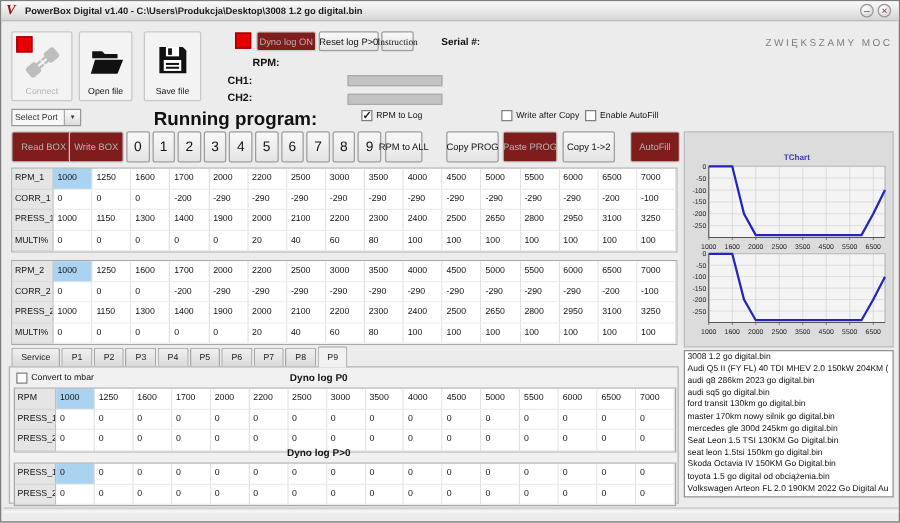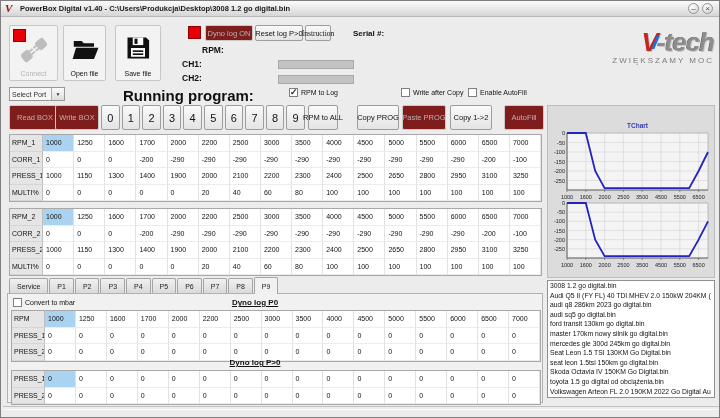--- a/index.html
+++ b/index.html
@@ -46,21 +46,21 @@
   .dtable{position:absolute;display:grid;grid-template-columns:33px repeat(16,1fr);grid-auto-rows:16.5px;background:#fff;border:1px solid #a8a8a8;}
   .dtable .th{background:#e5e5e5;border-right:1px solid #bfbfbf;border-bottom:1px solid #d6d6d6;font-size:7px;display:flex;align-items:center;padding-left:2px;color:#111;overflow:hidden;}
   .dtable .td{border-right:1px solid #e2e2e2;border-bottom:1px solid #ececec;font-size:7px;display:flex;align-items:center;padding-left:3px;background:#fff;color:#111;}
   .dtable .td.hl{background:#a9d3f0;}
 
   
   .tabbar{position:absolute;left:8px;top:277px;height:16px;display:flex;z-index:3;}
   .tab{padding:0 7px;height:15px;line-height:15px;font-size:7px;color:#222;background:linear-gradient(#f0f0f0,#dadada);border:1px solid #a5a5a5;border-bottom:none;border-radius:2px 2px 0 0;margin-right:1px;box-sizing:border-box;}
   .tab.active{background:#f1f1f1;height:17px;position:relative;top:-1px;line-height:17px;z-index:4;}
   .tabpanel{position:absolute;left:6px;top:292px;width:536px;height:110px;background:#f1f1f1;border:1px solid #b2b2b2;box-sizing:border-box;}
-  .dynotitle{position:absolute;width:496px;left:6px;text-align:center;font-size:8px;font-weight:bold;color:#111;text-decoration:underline;}
+  .dynotitle{position:absolute;width:496px;left:6px;text-align:center;font-size:8px;font-weight:bold;color:#111;}
 
   
   .chartpanel{position:absolute;left:546px;top:104px;width:168px;height:173px;background:#dcdcdc;border:1px solid #bdbdbd;box-sizing:border-box;}
   .chartbox{position:absolute;}
   .filelist{position:absolute;left:546px;top:279px;width:168px;height:118px;background:#fff;border:1px solid #8f8f8f;box-sizing:border-box;overflow:hidden;}
   .fitem{font-size:6.8px;line-height:9.6px;padding-left:2px;white-space:nowrap;color:#111;}
 
   
   .brand{position:absolute;left:585px;top:28px;width:128px;text-align:right;}
   .brand-text{font:italic 900 26px "Liberation Sans",sans-serif;letter-spacing:-1px;line-height:26px;}
@@ -130,21 +130,20 @@
   <div class="btn sm" style="left:304px;width:26px;font-family:Liberation Serif, serif;">Instruction</div>
   <span class="lbl" style="left:352px;top:28px;font-size:8px;">Serial #:</span>
 
   <span class="lbl" style="left:181px;top:44px;padding-left:20px;">RPM:</span>
   <span class="lbl" style="left:181px;top:58px;">CH1:</span>
   <span class="chbar" style="left:277px;top:59px;"></span>
   <span class="lbl" style="left:181px;top:72px;">CH2:</span>
   <span class="chbar" style="left:277px;top:74px;"></span>
 
   <div class="brand">
-    <div class="brand-text"><span class="brand-v">V</span><span class="brand-bolt"></span><span class="brand-tech">-tech</span></div>
     <div class="brand-tagline">ZWIĘKSZAMY MOC</div>
   </div>
 
   <div class="selport">
     <span class="sptext">Select Port</span>
     <span class="sparrow">▼</span>
   </div>
   <span class="lbl" style="left:122px;top:86px;font-size:15px;">Running program:</span>
 
   <div class="cbwrap" style="left:288px;top:87px;">

